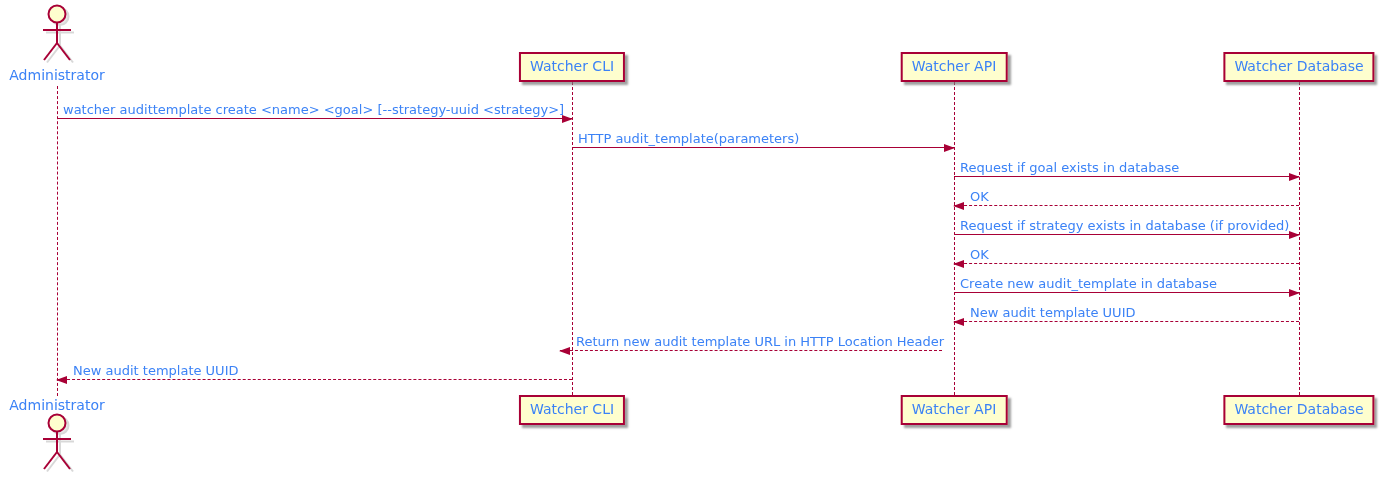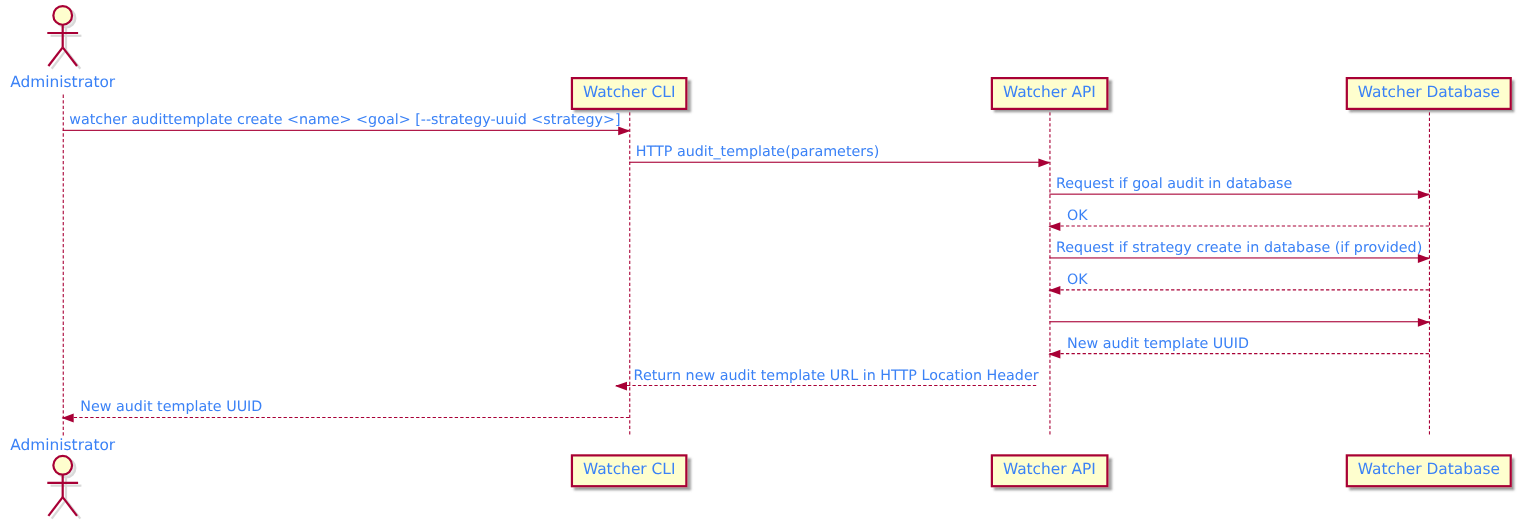--- a/index.html
+++ b/index.html
@@ -21,21 +21,20 @@
     transform:translateX(-50%);
     background:#FEFECE;
     border:2px solid #A80036;
     box-shadow:3px 3px 2px rgba(120,120,120,0.7);
     padding:4px 9px 5px 9px;
     font-size:14px;
     line-height:16px;
     white-space:nowrap;
     box-sizing:border-box;
     height:30px;
-    margin-top:18px;
   }
   .actor-wrap{position:absolute;width:44px;height:62px;}
   .actor-label{
     position:absolute;
     transform:translateX(-50%);
     font-size:14px;
     white-space:nowrap;
   }
   .message{position:absolute;height:22px;}
   .mlabel{
@@ -105,40 +104,41 @@
     <span class="mlabel">watcher audittemplate create &lt;name&gt; &lt;goal&gt; [--strategy-uuid &lt;strategy&gt;]</span>
     <div class="mline"></div>
     <div class="mhead"></div>
   </div>
   <div class="message solid dir-right" style="left:572px;top:130px;width:382px">
     <span class="mlabel">HTTP audit_template(parameters)</span>
     <div class="mline"></div>
     <div class="mhead"></div>
   </div>
   <div class="message solid dir-right" style="left:954px;top:159px;width:345px">
-    <span class="mlabel">Request if goal audit in database</span>
+    <span class="mlabel">Request if goal exists in database</span>
     <div class="mline"></div>
     <div class="mhead"></div>
   </div>
   <div class="message dotted dir-left" style="left:954px;top:188px;width:345px">
     <span class="mlabel">OK</span>
     <div class="mline"></div>
     <div class="mhead"></div>
   </div>
   <div class="message solid dir-right" style="left:954px;top:217px;width:345px">
-    <span class="mlabel">Request if strategy create in database (if provided)</span>
+    <span class="mlabel">Request if strategy exists in database (if provided)</span>
     <div class="mline"></div>
     <div class="mhead"></div>
   </div>
   <div class="message dotted dir-left" style="left:954px;top:246px;width:345px">
     <span class="mlabel">OK</span>
     <div class="mline"></div>
     <div class="mhead"></div>
   </div>
   <div class="message solid dir-right" style="left:954px;top:275px;width:345px">
+    <span class="mlabel">Create new audit_template in database</span>
     <div class="mline"></div>
     <div class="mhead"></div>
   </div>
   <div class="message dotted dir-left" style="left:954px;top:304px;width:345px">
     <span class="mlabel">New audit template UUID</span>
     <div class="mline"></div>
     <div class="mhead"></div>
   </div>
   <div class="message dotted dir-left" style="left:560px;top:333px;width:382px">
     <span class="mlabel">Return new audit template URL in HTTP Location Header</span>

